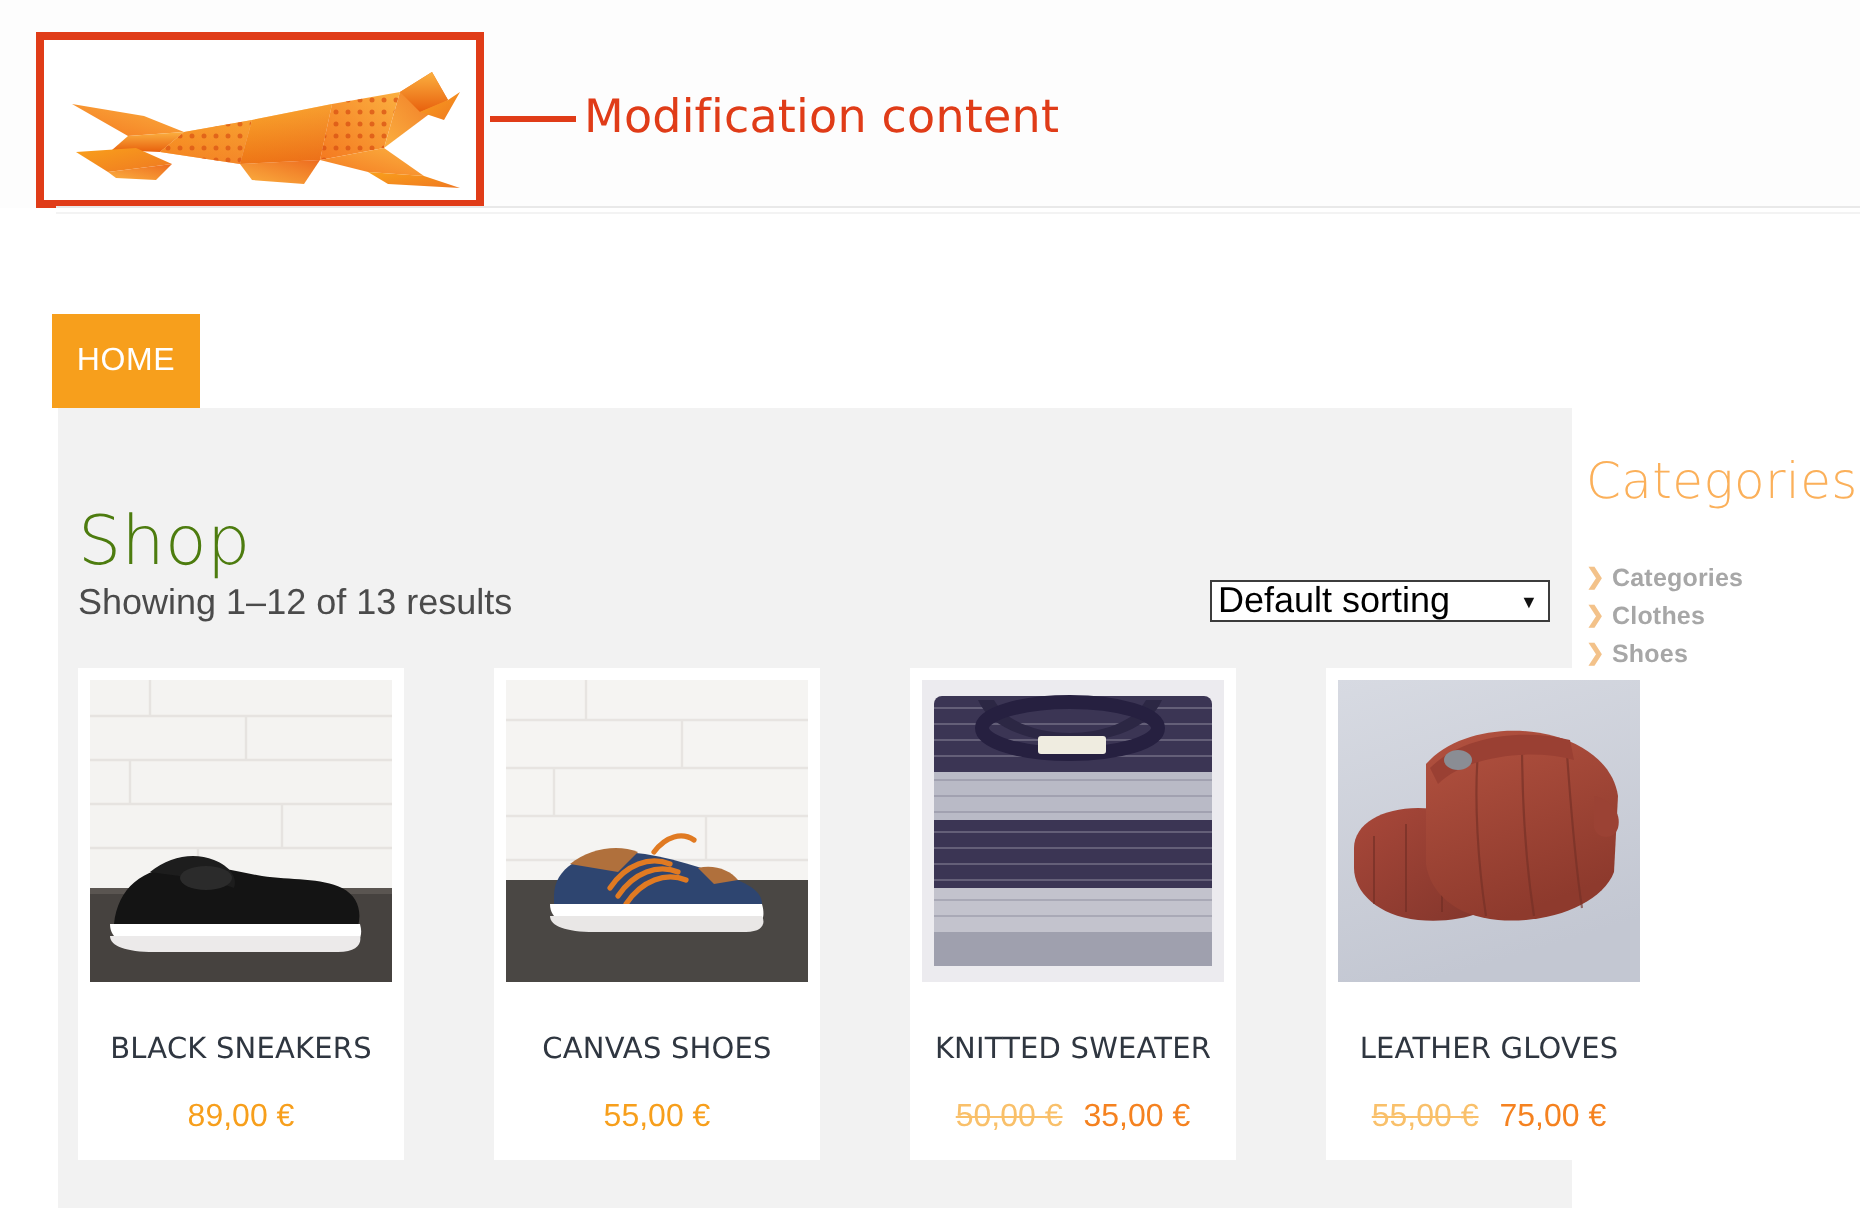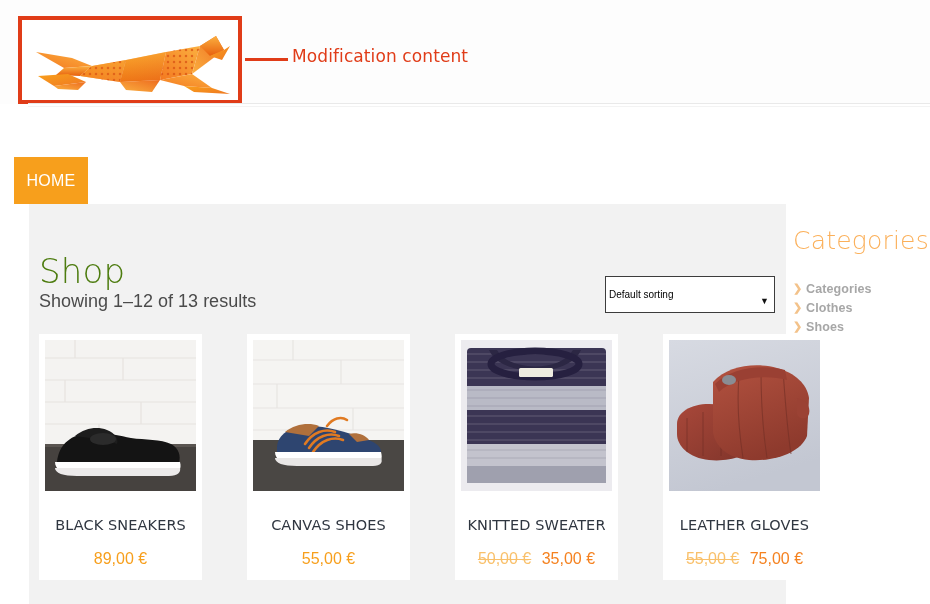--- a/index.html
+++ b/index.html
@@ -54,30 +54,30 @@
   .anno-line {
     position: absolute;
     left: 245px; top: 58px;
     width: 43px; height: 3px;
     background: #e03c18;
   }
   .anno-label {
     position: absolute;
     left: 292px; top: 46px;
     color: #e03c18;
-    font-size: 17px;
+    font-size: 23px;
     font-family: "DejaVu Sans", sans-serif;
     letter-spacing: 0.1px;
     white-space: nowrap;
   }
 
   
   .home-tab {
     position: absolute;
-    left: 14px; top: 157px;
+    left: 26px; top: 157px;
     width: 74px; height: 47px;
     background: #f79f1c;
     color: #ffffff;
     font-size: 16px;
     display: flex;
     align-items: center;
     justify-content: center;
     letter-spacing: 0.3px;
     box-sizing: border-box;
   }
@@ -102,23 +102,23 @@
   .result-count {
     position: absolute;
     left: 39px; top: 291px;
     font-size: 18px;
     color: #4b4b4b;
   }
 
   
   .sort-select {
     position: absolute;
-    left: 605px; top: 276px;
-    width: 170px; height: 37px;
-    font-size: 10px;
+    left: 605px; top: 290px;
+    width: 170px; height: 21px;
+    font-size: 18px;
     font-family: "Liberation Sans", sans-serif;
     color: #000;
     background: #ffffff;
     border: 1px solid #3c3c3c;
     border-radius: 0;
     box-sizing: border-box;
     padding: 0 18px 0 3px;
     -webkit-appearance: none;
     -moz-appearance: none;
     appearance: none;

